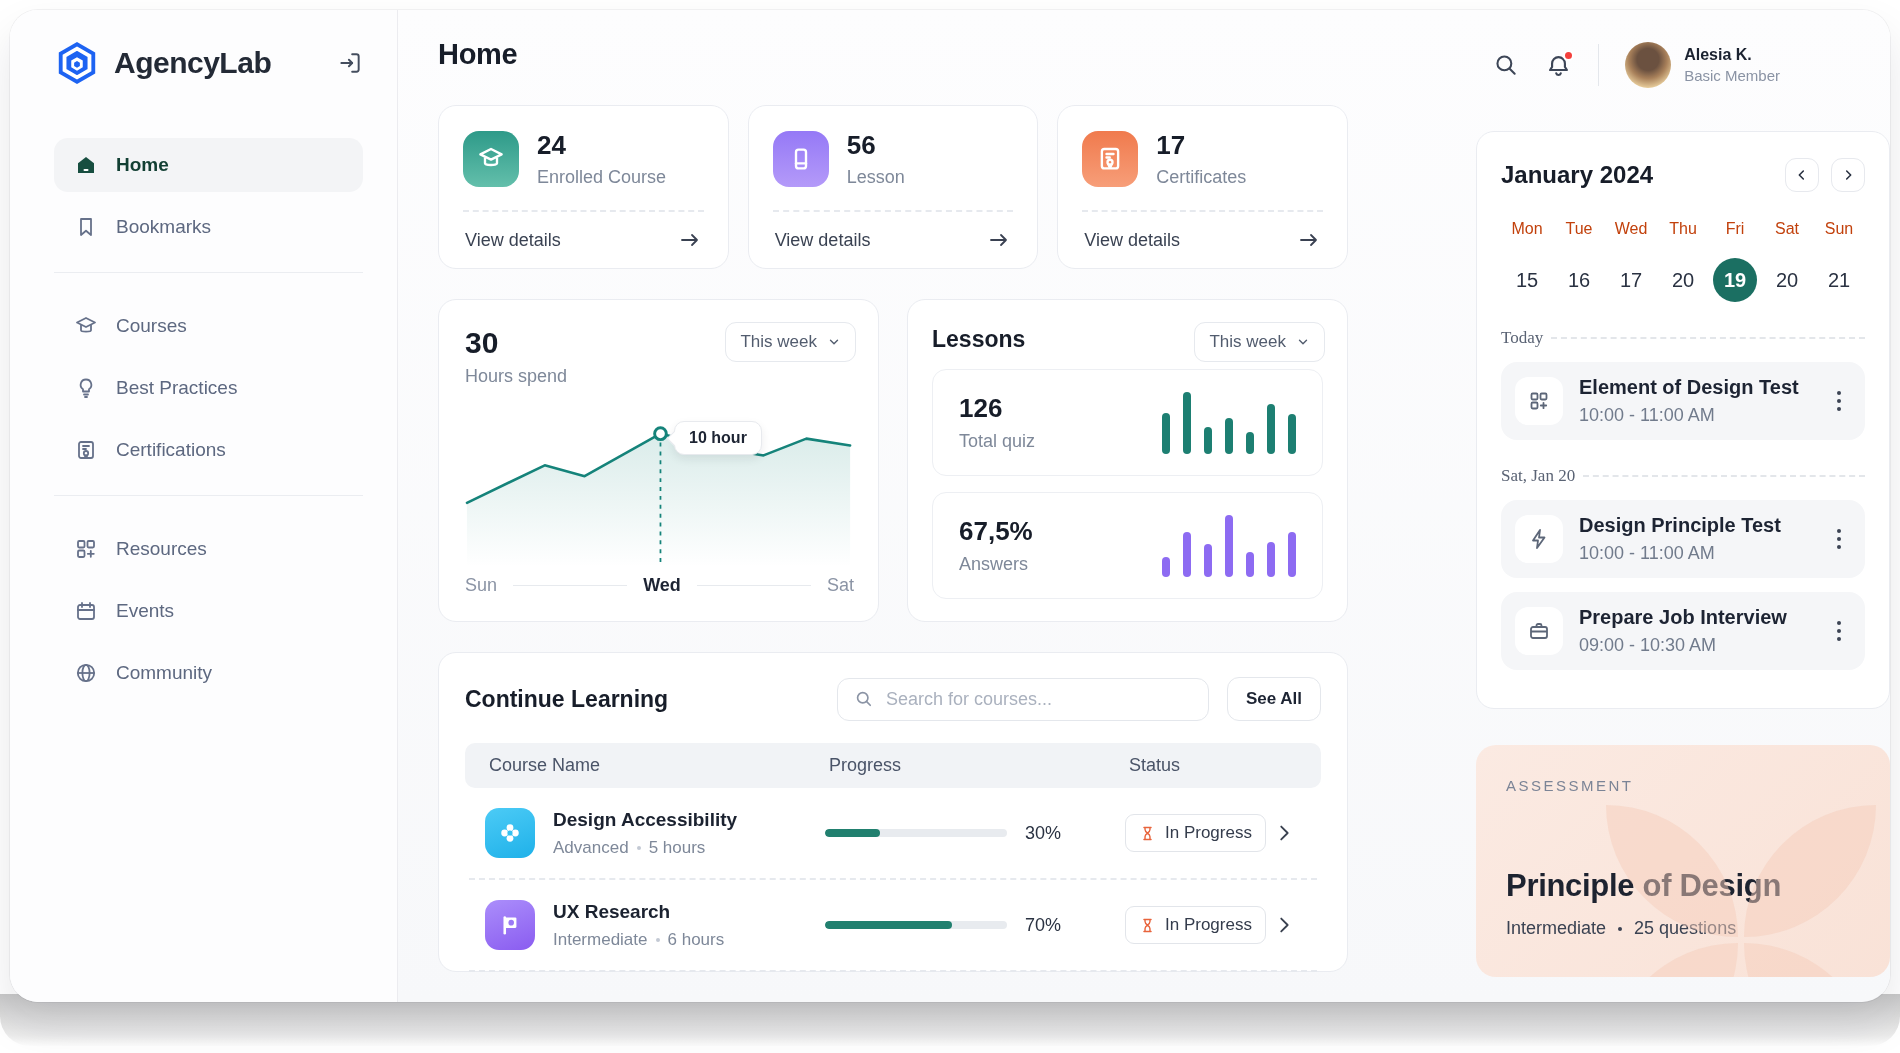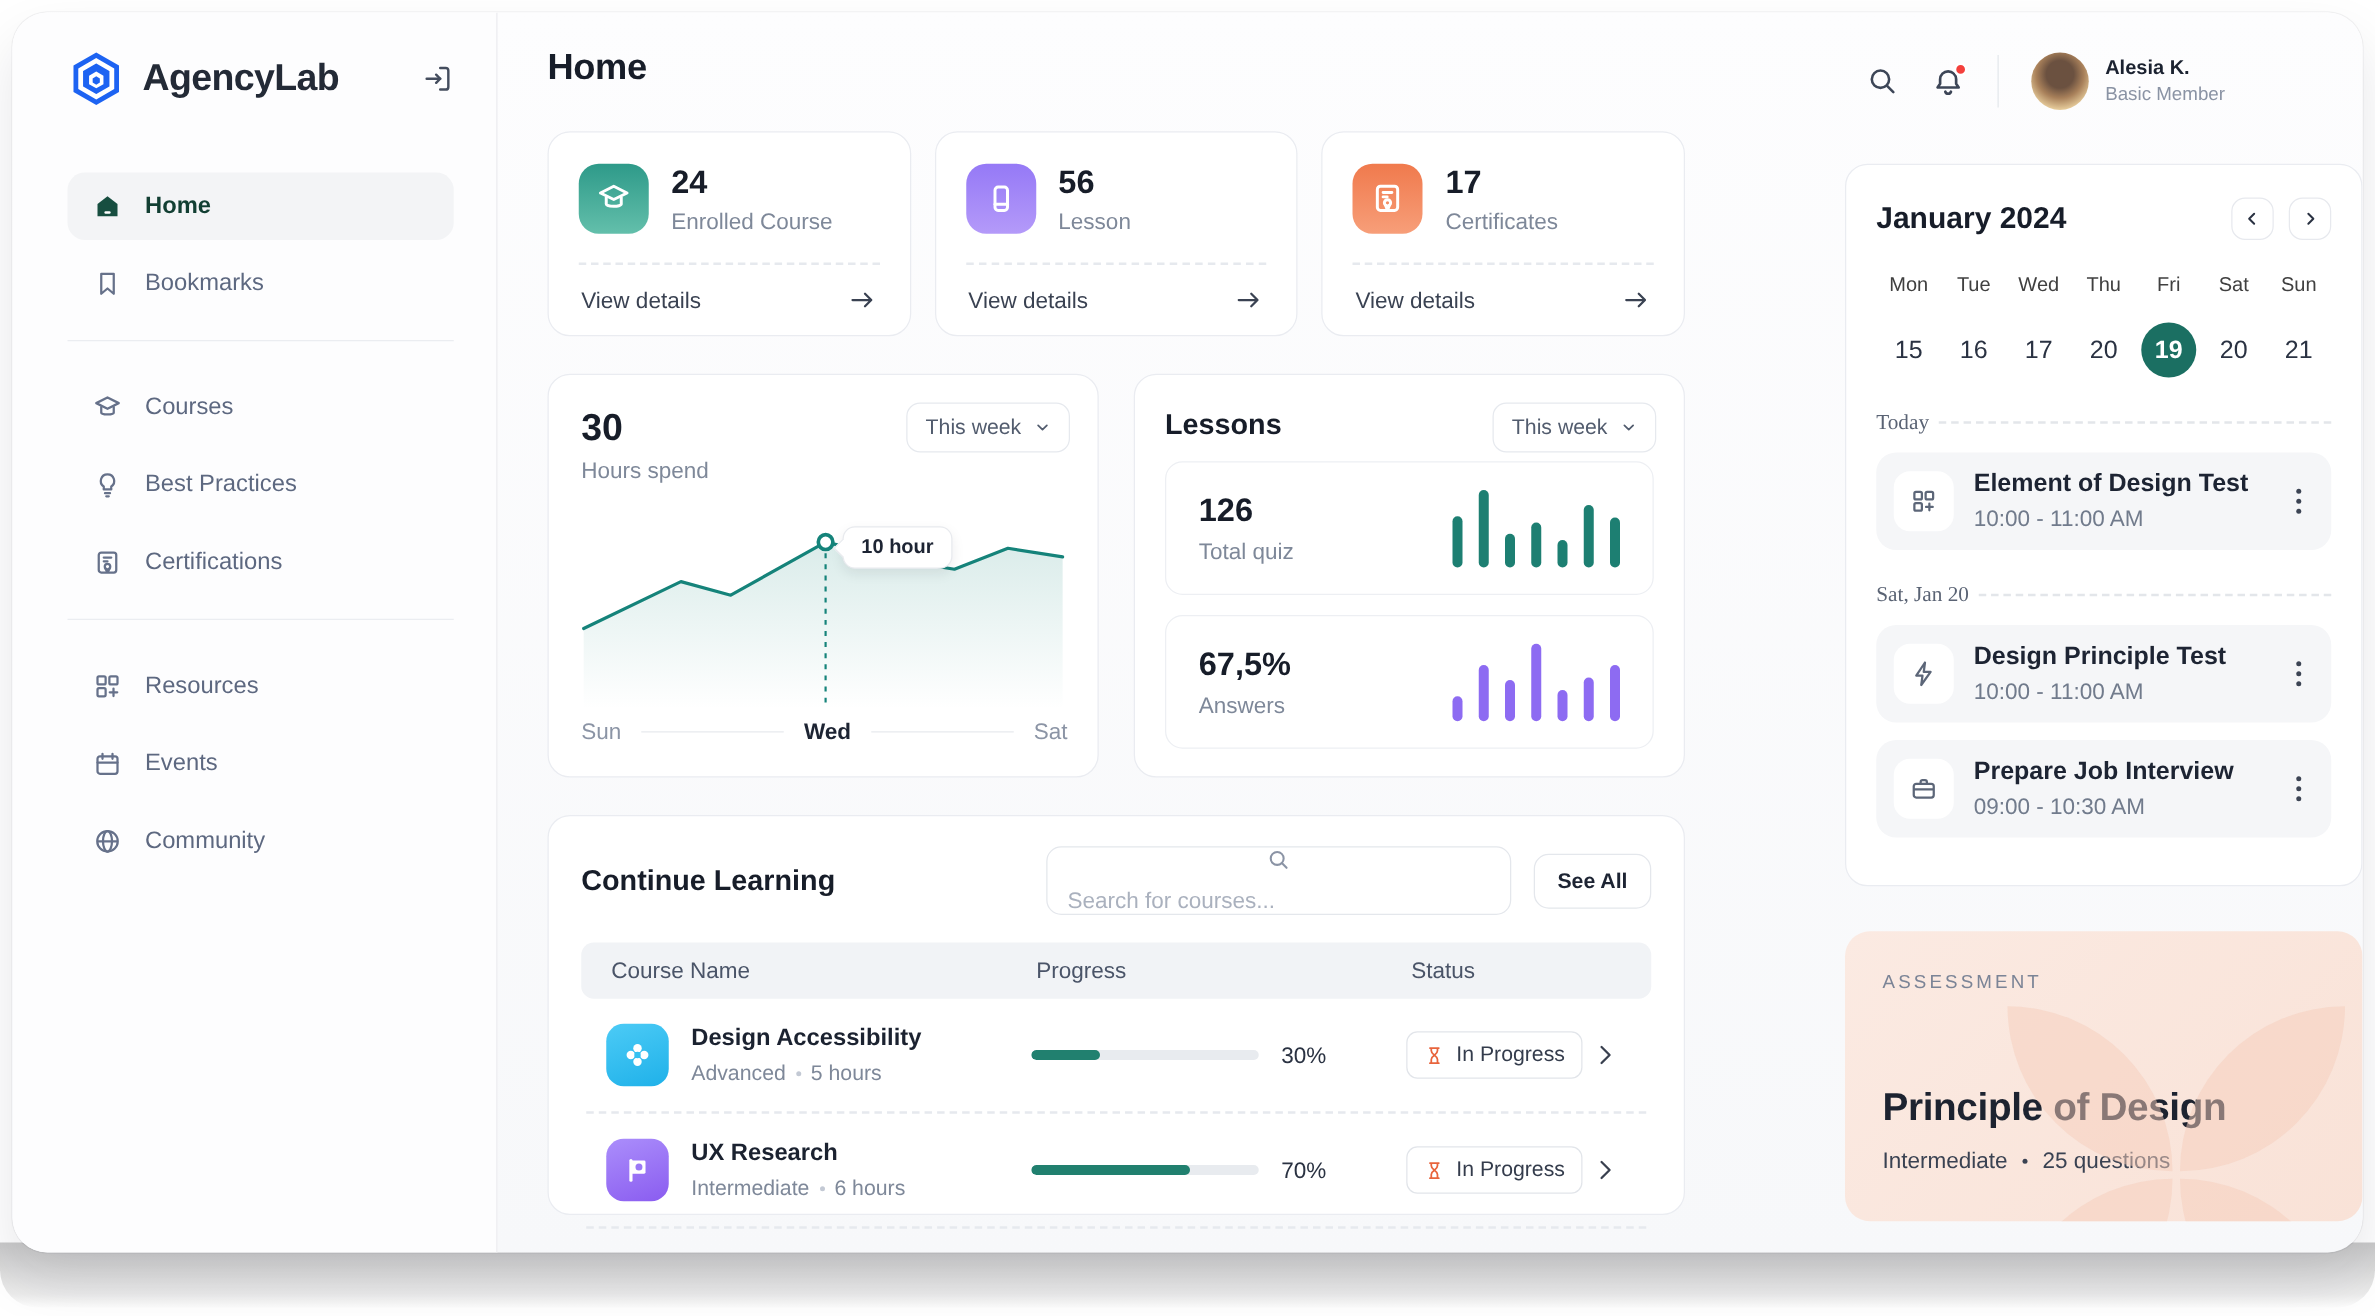--- a/index.html
+++ b/index.html
@@ -71,21 +71,21 @@
   .mini-label { font-size:18px; color:#7e8899; margin-top:7px; }
   .bars { display:flex; align-items:flex-end; gap:13px; height:62px; width:160px; justify-content:flex-end; }
   .bars i { display:block; width:8px; border-radius:5px; }
   .bars.teal i { background:#1d7f72; }
   .bars.purple i { background:#8d6bf2; }
 
   
   .cl-card { width:910px; margin-top:30px; padding:24px 26px; height:320px; }
   .cl-head { display:flex; align-items:center; gap:18px; }
   .cl-title { font-size:23px; font-weight:700; color:#171d29; flex:1; }
-  .search-box { display:flex; align-items:center; gap:12px; border:1px solid #e4e7ec; border-radius:12px; padding:0 16px; width:372px; background:#fff;flex-direction:column; }
+  .search-box { display:flex; align-items:center; gap:12px; border:1px solid #e4e7ec; border-radius:12px; padding:10px 16px; width:372px; background:#fff; }
   .search-box input { border:none; outline:none; font-size:18px; color:#2a3242; width:100%; font-family:inherit; background:transparent; }
   .search-box input::placeholder { color:#aab1be; }
   .seeall-btn { border:1px solid #e4e7ec; background:#fff; border-radius:12px; padding:11px 18px; font-size:17px; font-weight:600; color:#1d2433; cursor:pointer; font-family:inherit; }
   .tbl-head { display:flex; align-items:center; background:#f1f3f6; border-radius:10px; margin-top:22px; padding:12px 24px; font-size:18px; color:#4a5468; }
   .col-name { width:340px; } .col-prog { width:300px; } .col-status { flex:1; }
   .tbl-row { display:flex; align-items:center; padding:20px 20px; }
   .tbl-row + .row-divider { border-top:2px dashed #e6e9ee; margin:0 4px; }
   .course-cell { width:340px; display:flex; align-items:center; gap:18px; }
   .course-ico { width:50px; height:50px; border-radius:14px; display:flex; align-items:center; justify-content:center; }
   .course-ico.cyan { background:linear-gradient(160deg,#4ccbf6,#1fb1e9); }
@@ -102,21 +102,21 @@
   .row-chevron { color:#39404f; cursor:pointer; display:flex; margin-left:auto; margin-right:6px; }
 
   
   .rightcol { width:414px; flex:0 0 414px; margin:121px 0 0 32px; }
   .cal-card { padding:26px 24px; height:578px; }
   .cal-head { display:flex; align-items:center; }
   .cal-month { font-size:24px; font-weight:700; color:#171d29; flex:1; }
   .cal-nav { display:flex; gap:12px; }
   .cal-nav button { width:34px; height:34px; border:1px solid #e7e9ee; background:#fff; border-radius:11px; color:#2a3242; font-size:17px; cursor:pointer; display:flex; align-items:center; justify-content:center; }
   .week-grid { display:grid; grid-template-columns:repeat(7,1fr); text-align:center; margin-top:28px; }
-  .week-grid .wd { font-size:16px; color:#404040; }
+  .week-grid .wd { font-size:16px; color:#c2410c; }
   .days-grid { display:grid; grid-template-columns:repeat(7,1fr); text-align:center; margin-top:20px; align-items:center; }
   .days-grid .day { font-size:20px; color:#2a3242; font-weight:500; height:44px; display:flex; align-items:center; justify-content:center; cursor:pointer; }
   .days-grid .day span { width:44px; height:44px; display:flex; align-items:center; justify-content:center; border-radius:50%; }
   .days-grid .day.sel span { background:#1b6f62; color:#fff; font-weight:700; }
   .group-label { display:flex; align-items:center; gap:8px; font-size:17px; color:#5a6374; margin-top:26px;font-family:Liberation Serif, serif; }
   .group-label .dash { flex:1; border-top:2px dashed #e3e6ea; }
   .event-tile { display:flex; align-items:center; gap:16px; background:#f5f6f8; border-radius:16px; padding:14px 14px; margin-top:14px; }
   .event-ico { width:48px; height:48px; background:#fff; border-radius:13px; display:flex; align-items:center; justify-content:center; color:#5c6678; flex:0 0 48px; }
   .event-title { font-size:20px; font-weight:700; color:#1d2433; }
   .event-time { font-size:18px; color:#717b8c; margin-top:6px; }

